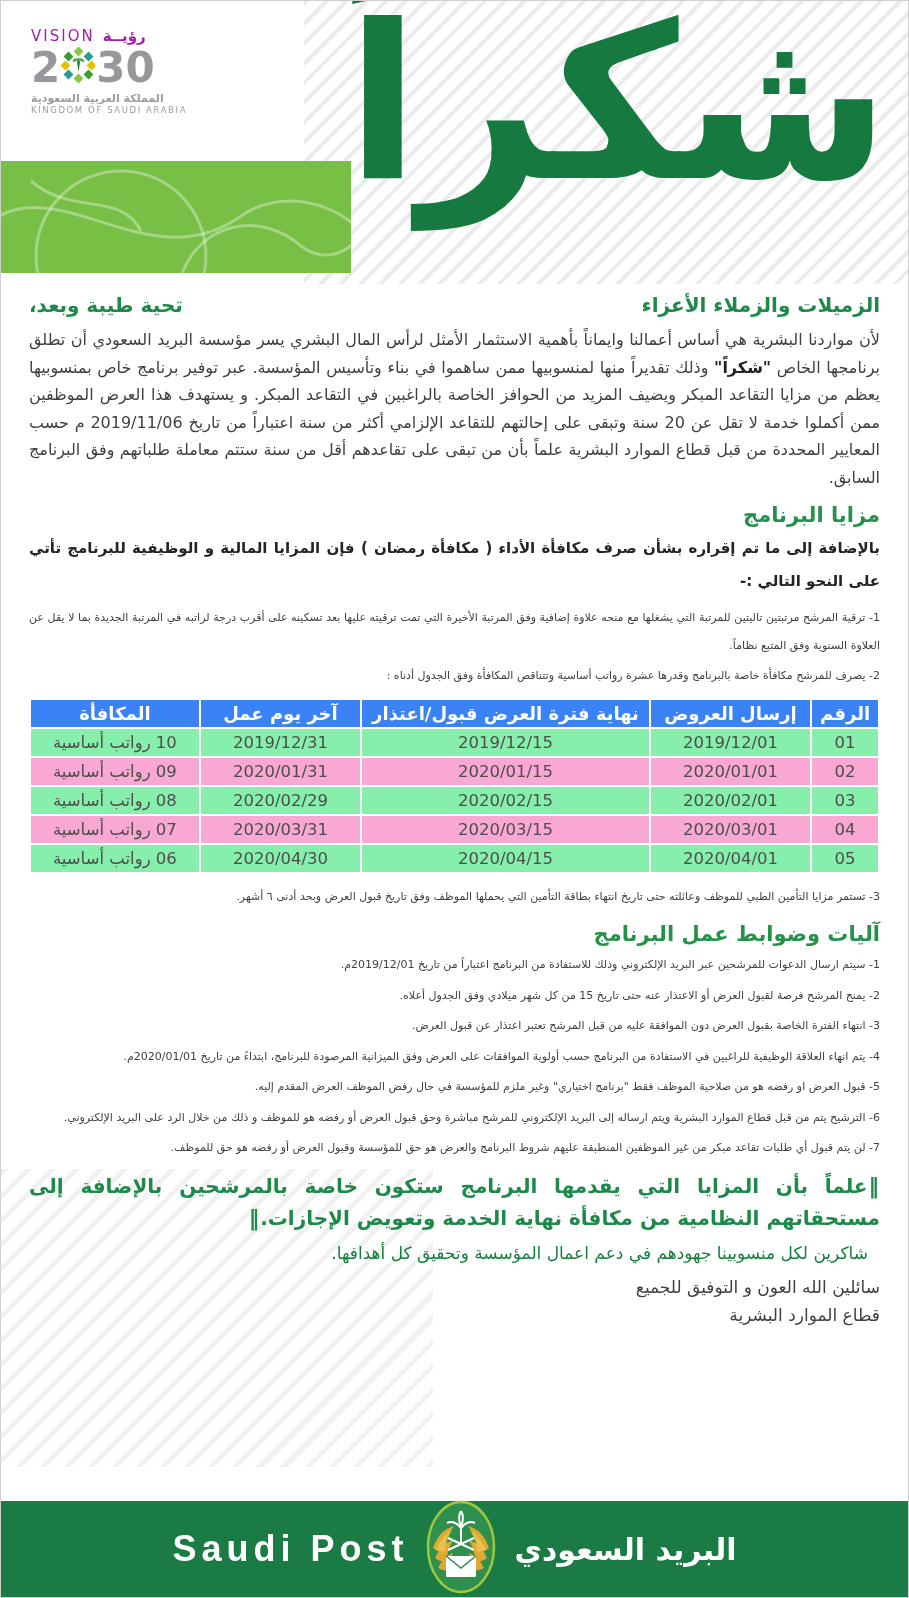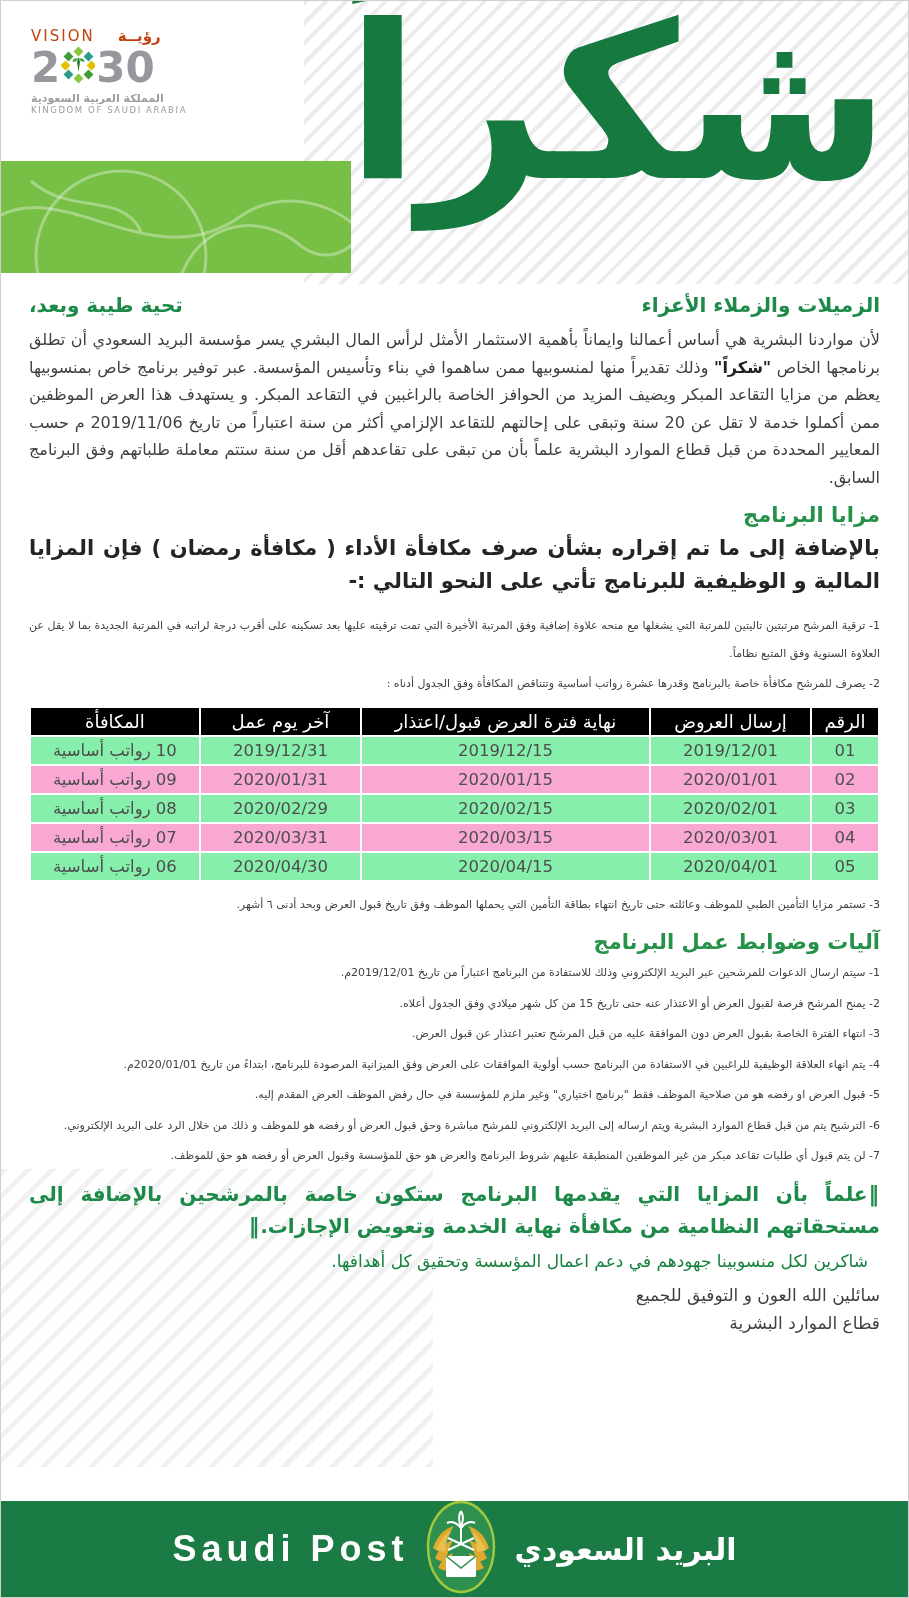--- a/index.html
+++ b/index.html
@@ -15,21 +15,21 @@
     font-family:"DejaVu Sans", sans-serif;
     color:#3f3f3f;
   }
   
   .header{position:relative;height:286px;z-index:1;}
   .stripes-top{
     position:absolute;top:0;left:303px;right:0;height:283px;
     background:repeating-linear-gradient(135deg,#ececec 0 4px,#ffffff 4px 14px);
   }
   .vision-logo{position:absolute;left:30px;top:26px;direction:ltr;color:#9b9ba1;width:185px;}
-  .vl-row1{display:flex;align-items:center;gap:23px;font-size:15px;letter-spacing:2px;color:#c2410c;}
+  .vl-row1{display:flex;align-items:center;gap:8px;font-size:15px;letter-spacing:2px;color:#a21caf;}
   .vl-row1 .ar{letter-spacing:0;font-weight:bold;font-size:15px;}
   .vl-row2{display:flex;align-items:center;font-size:42px;font-weight:bold;color:#97979d;line-height:40px;margin:1px 0 2px;}
   .vl-row3{font-size:11px;font-weight:bold;color:#9b9ba1;}
   .vl-row4{font-size:8.5px;letter-spacing:1.6px;color:#9b9ba1;}
   .green-box{
     position:absolute;left:0;top:160px;width:350px;height:112px;
     background:#77bf45;overflow:hidden;
   }
   .calligraphy{
     position:absolute;right:18px;top:-58px;
@@ -37,26 +37,26 @@
     color:#16793f;font-weight:bold;
     z-index:2;white-space:nowrap;
   }
   
   .main{position:relative;z-index:1;padding:4px 28px 0;}
   .greet1{color:#1e8a4a;font-weight:bold;font-size:20px;line-height:28px;margin:2px 0 2px;}
   .greet-row{display:flex;justify-content:space-between;color:#1e8a4a;font-weight:bold;font-size:20px;line-height:28px;}
   .para{font-size:16px;line-height:27.5px;text-align:justify;margin:7px 0 0;}
   .para b{color:#222;}
   .section-h{color:#259149;font-size:21px;font-weight:bold;margin:10px 0 3px;line-height:28px;}
-  .lead{font-size:21px;font-weight:bold;color:#242424;line-height:33px;text-align:justify;margin:3px 0 14px;}
+  .lead{font-size:15px;font-weight:bold;color:#242424;line-height:33px;text-align:justify;margin:3px 0 6px;}
   .item{font-size:11px;line-height:27.5px;text-align:justify;margin:0 0 3px;}
   
   table.offers{width:100%;border-collapse:collapse;margin:8px 0 9px;direction:rtl;}
   table.offers th{
-    background:#000000;color:#fff;font-size:18px;font-weight:normal;
+    background:#3b82f6;color:#fff;font-size:18px;font-weight:bold;
     padding:3px 6px;border:2px solid #fff;text-align:center;white-space:nowrap;
   }
   table.offers td{
     font-size:16.5px;color:#4d4d4d;text-align:center;
     padding:4px 6px;border:2px solid #fff;background:#86efac;
   }
   table.offers tr.alt td{background:#f9a8d4;}
   
   .note{color:#1e8a4a;font-weight:bold;font-size:20px;line-height:32px;text-align:justify;margin:8px 0 5px;}
   .note .qm{font-size:21px;font-weight:bold;padding:0 1px;}

